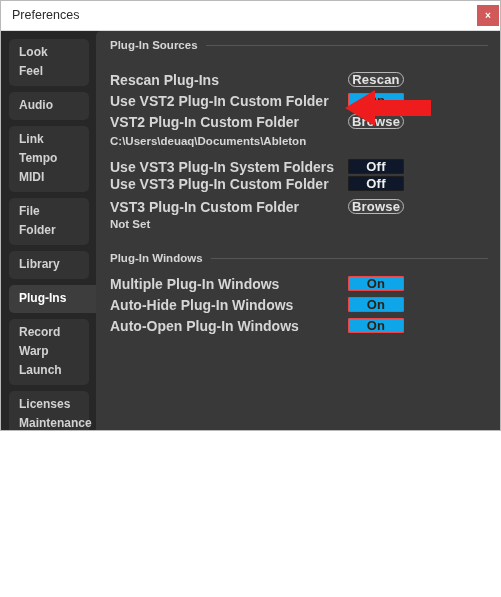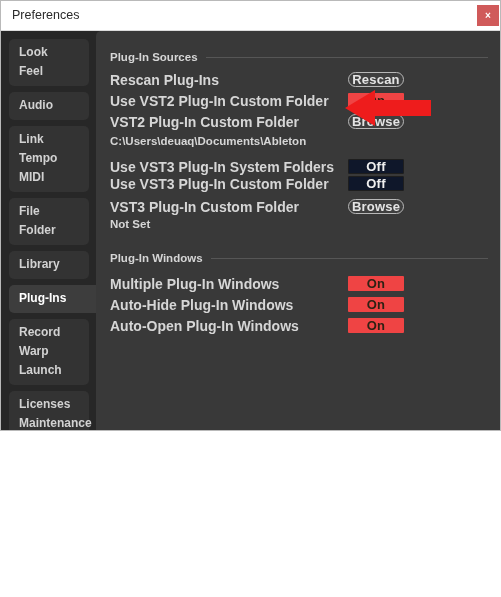--- a/index.html
+++ b/index.html
@@ -170,22 +170,22 @@
     cursor: pointer;
     letter-spacing: 0.2px;
   }
   .ctl.pill {
     background: #3f3f3f;
     border: 1px solid #b8b8b8;
     border-radius: 8px;
     color: #e4e4e4;
   }
   .ctl.toggle-on {
-    background: #ef4444;
-    border: 4px solid #ef4444;
+    background: #0ea5e9;
+    border: 1px solid #ef4444;
     color: #2e2113;
     border-radius: 1px;
   }
   .ctl.toggle-off {
     background: #0f172a;
     border: 1px solid #1e1e1e;
     color: #efefef;
     border-radius: 1px;
   }
 
@@ -249,21 +249,21 @@
           <div class="nav-item">Warp</div>
           <div class="nav-item">Launch</div>
         </div>
         <div class="nav-group" style="top: 360px;">
           <div class="nav-item">Licenses</div>
           <div class="nav-item">Maintenance</div>
         </div>
       </div>
 
     <div class="panel">
-        <div class="section-header" style="top: 20px;">
+        <div class="section-header" style="top: 8px;">
           <span class="sh-text">Plug-In Sources</span>
           <span class="sh-rule"></span>
         </div>
         <div class="row" style="top: 41px;">
           <div class="row-label">Rescan Plug-Ins</div>
           <div class="ctl pill">Rescan</div>
         </div>
         <div class="row" style="top: 62px;">
           <div class="row-label">Use VST2 Plug-In Custom Folder</div>
           <div class="ctl toggle-on">On</div>

